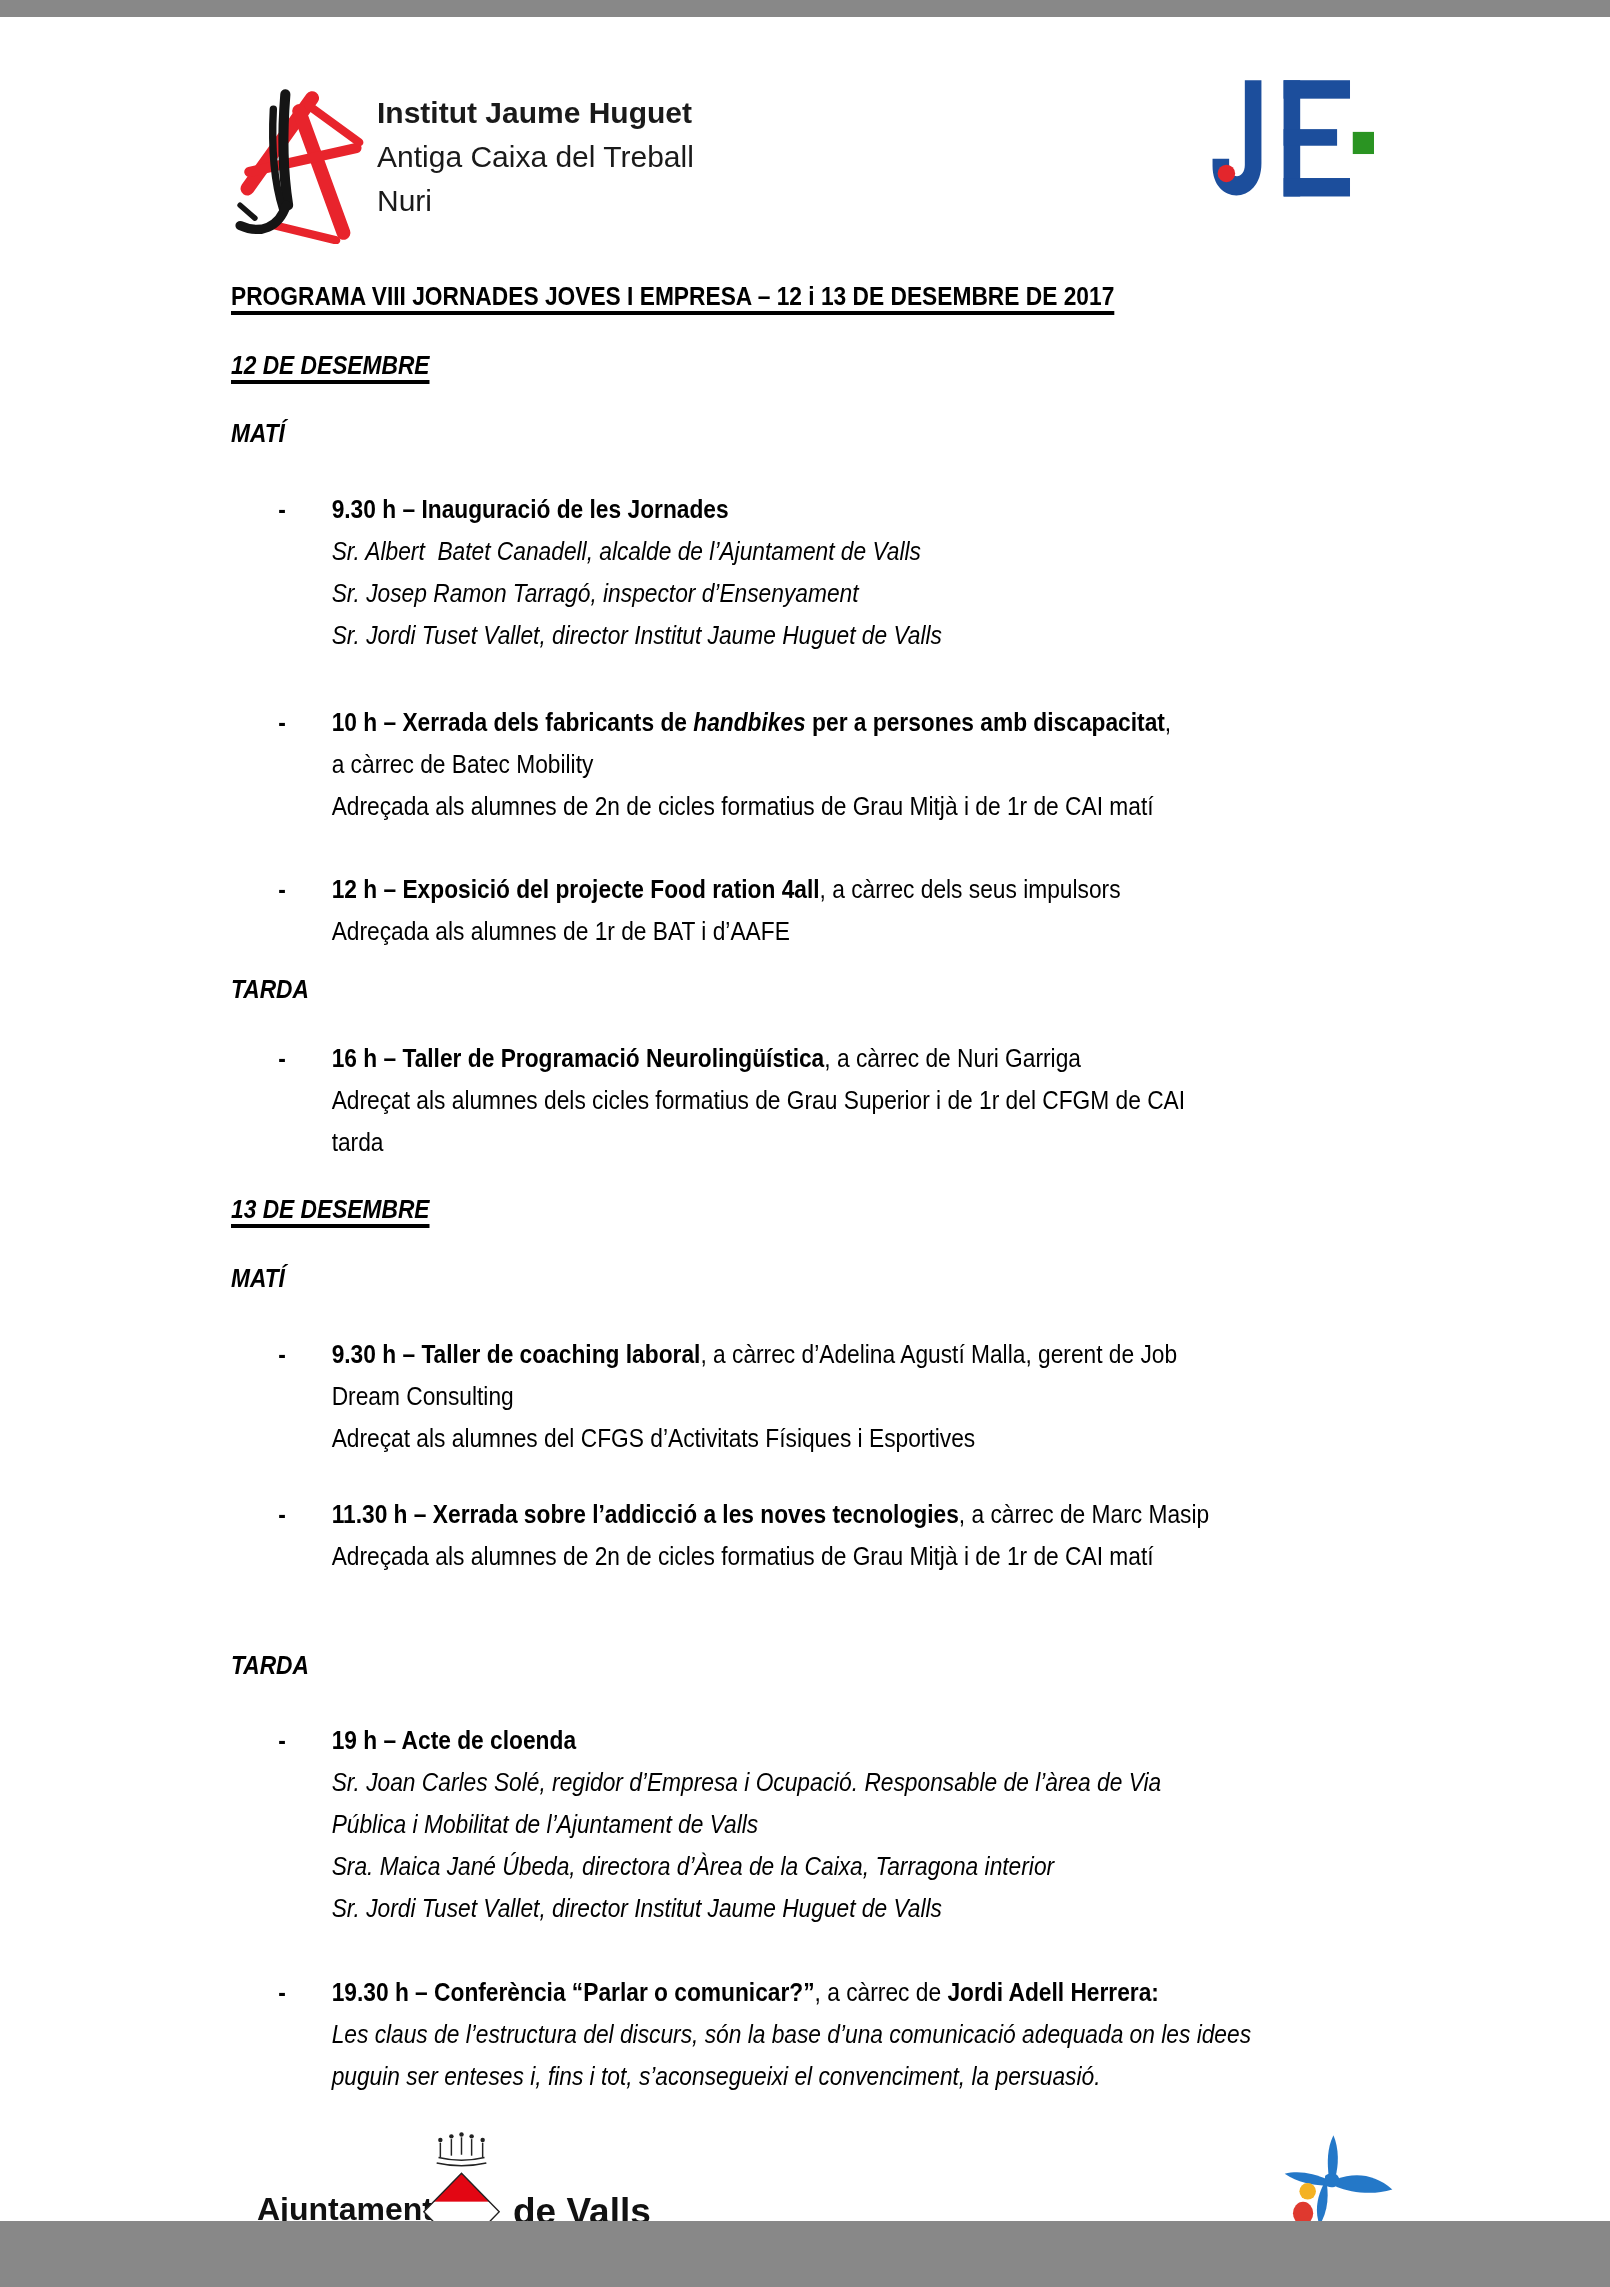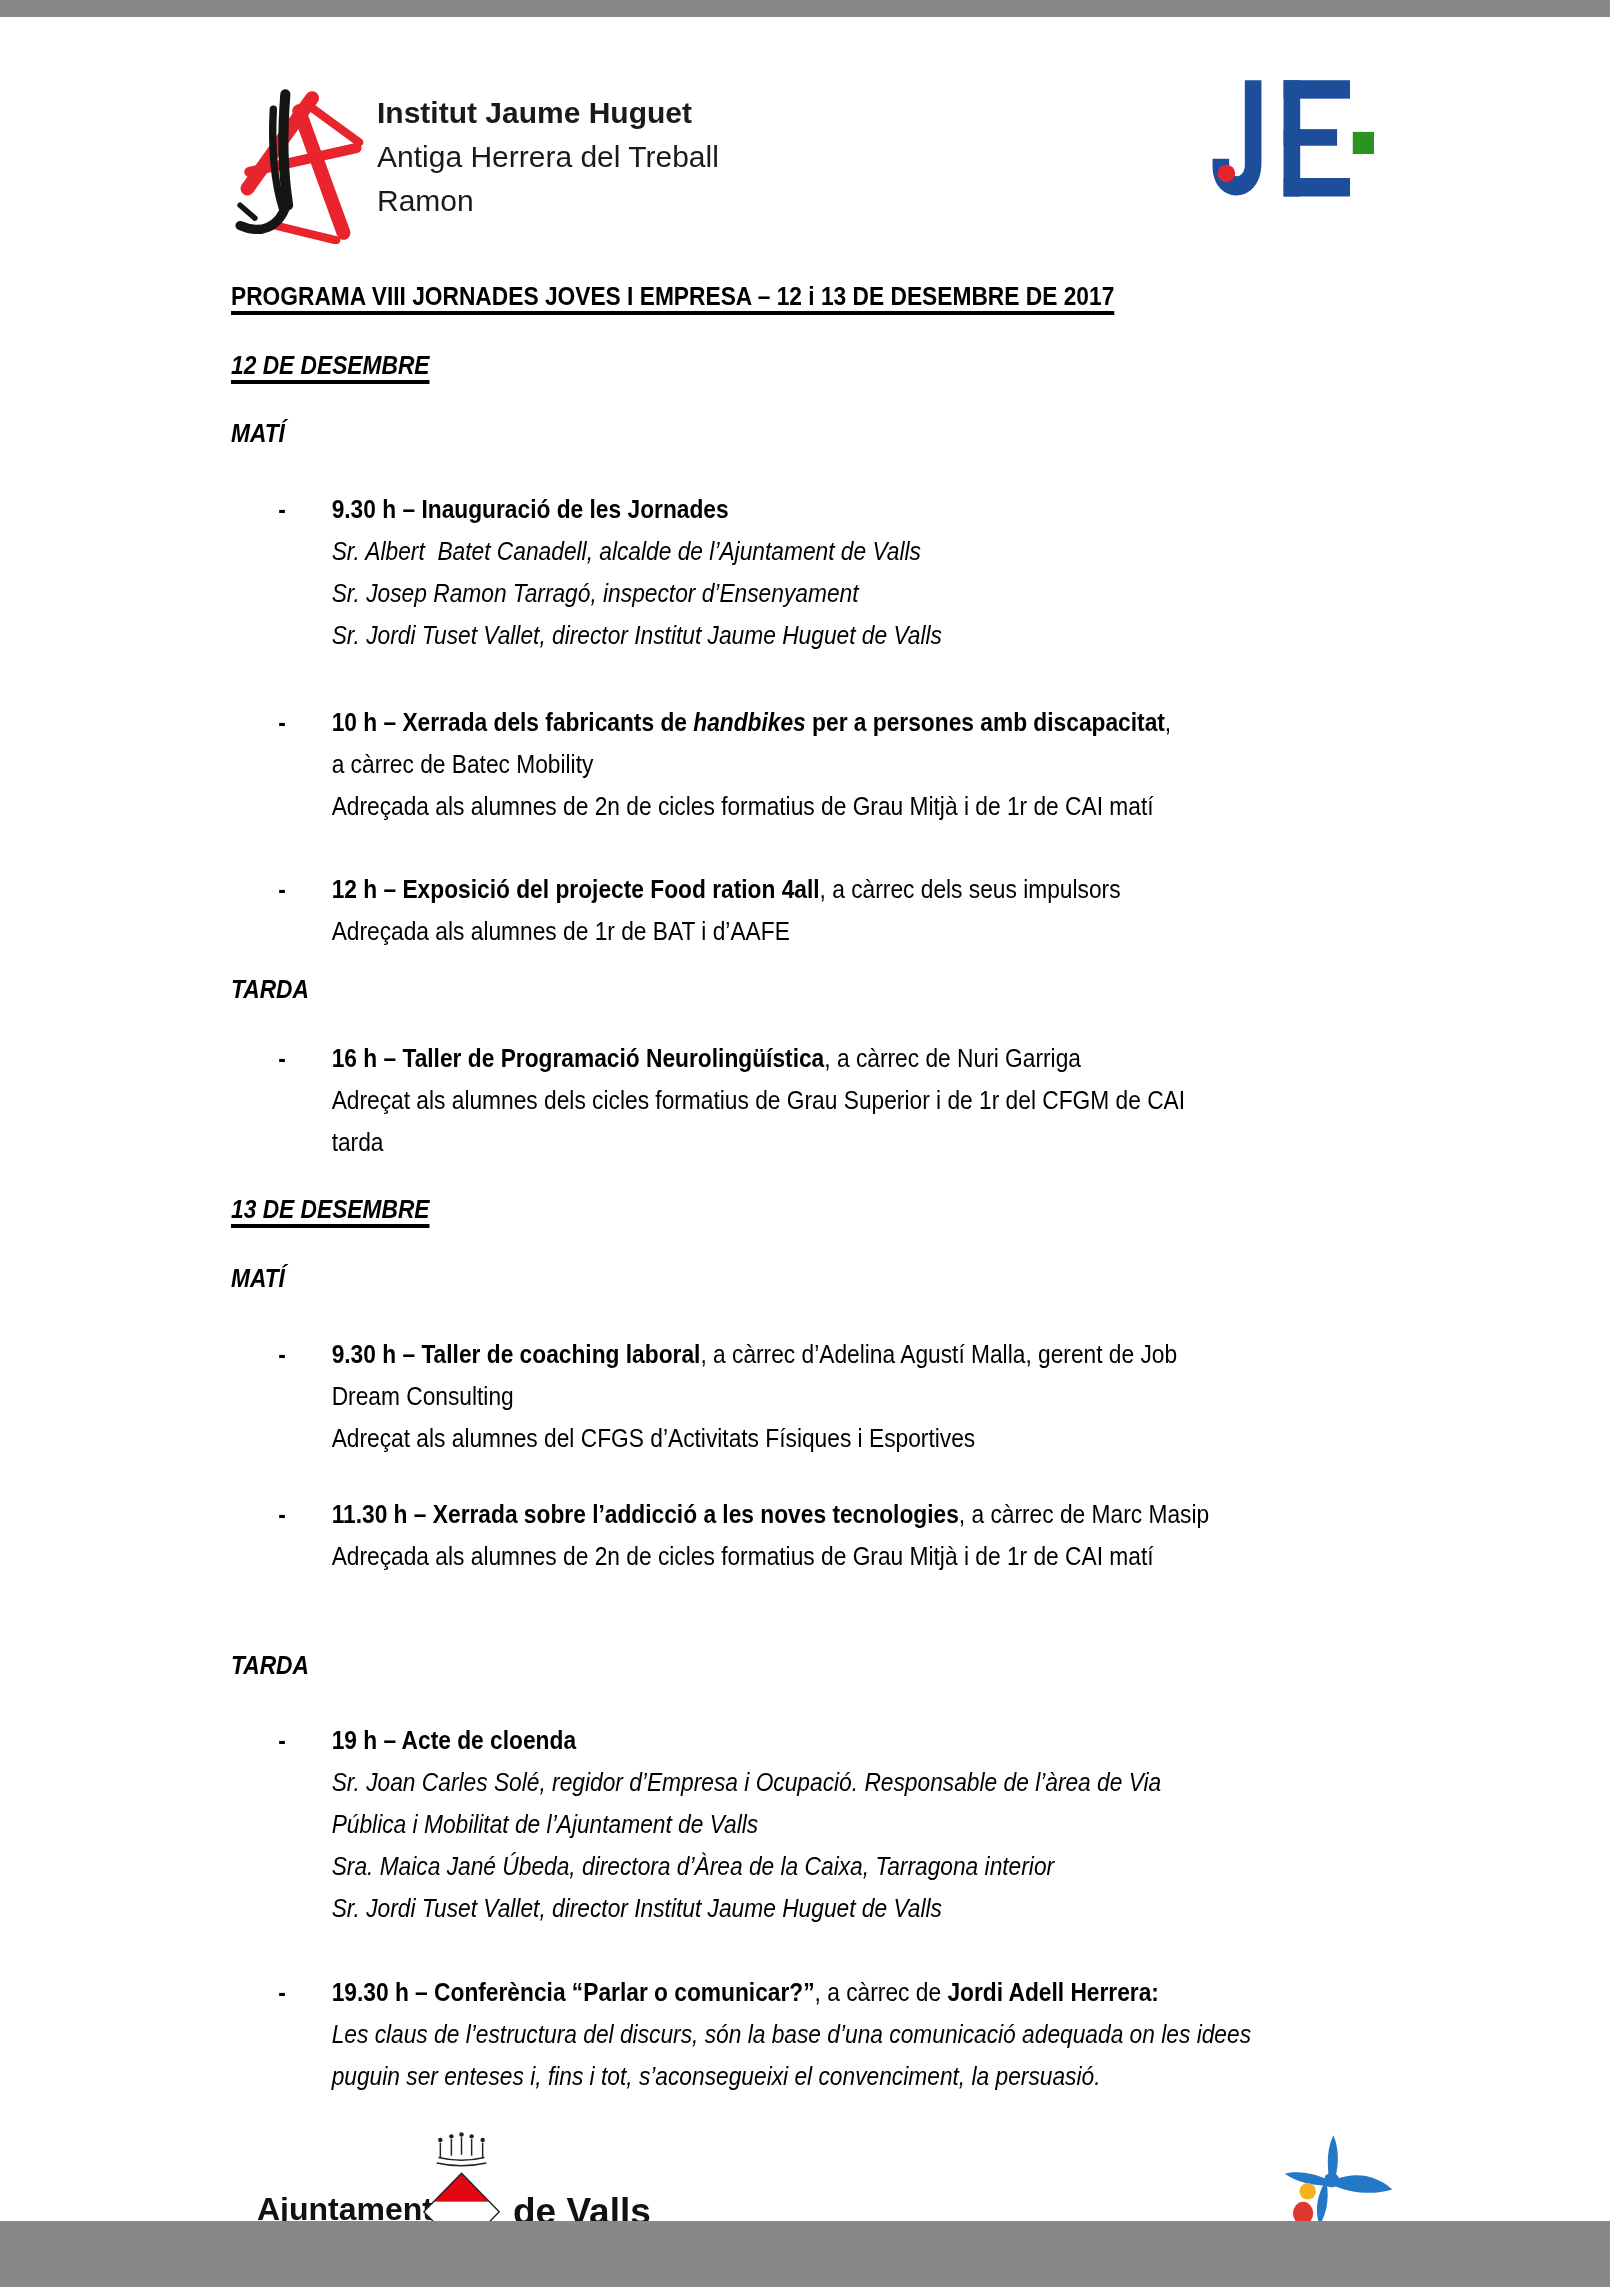--- a/index.html
+++ b/index.html
@@ -76,22 +76,22 @@
     <path d="M88 20 L143 60" stroke="#e8242c" stroke-width="9" stroke-linecap="round" fill="none"></path>
     <path d="M52 150 L118 166" stroke="#e8242c" stroke-width="9" stroke-linecap="round" fill="none"></path>
     <path d="M63 8 C60 45 60 90 66 128" stroke="#151515" stroke-width="11" stroke-linecap="round" fill="none"></path>
     <path d="M50 24 C48 62 50 100 60 132" stroke="#151515" stroke-width="8" stroke-linecap="round" fill="none"></path>
     <path d="M64 128 C56 152 36 160 14 150" stroke="#151515" stroke-width="10" stroke-linecap="round" fill="none"></path>
     <path d="M30 142 L14 128" stroke="#151515" stroke-width="6" stroke-linecap="round" fill="none"></path>
   </svg>
 
   <div class="inst-text">
     <div class="l1">Institut Jaume Huguet</div>
-    <div class="l2">Antiga Herrera del Treball</div>
-    <div class="l3">Ramon</div>
+    <div class="l2">Antiga Caixa del Treball</div>
+    <div class="l3">Nuri</div>
   </div>
 
   <svg class="je-logo" viewBox="0 0 200 155">
     <path d="M57 10 H75 V100 C75 146 22 146 22 103 L22 95 H40 V102 C40 118 57 118 57 102 Z" fill="#1c4e9c"></path>
     <circle cx="37" cy="111" r="9.5" fill="#e3262c"></circle>
     <rect x="99" y="10" width="18" height="126" fill="#1c4e9c"></rect>
     <rect x="99" y="10" width="72" height="20" fill="#1c4e9c"></rect>
     <rect x="99" y="63" width="58" height="18" fill="#1c4e9c"></rect>
     <rect x="99" y="116" width="72" height="20" fill="#1c4e9c"></rect>
     <rect x="174" y="66" width="23" height="24" fill="#2a9422"></rect>

